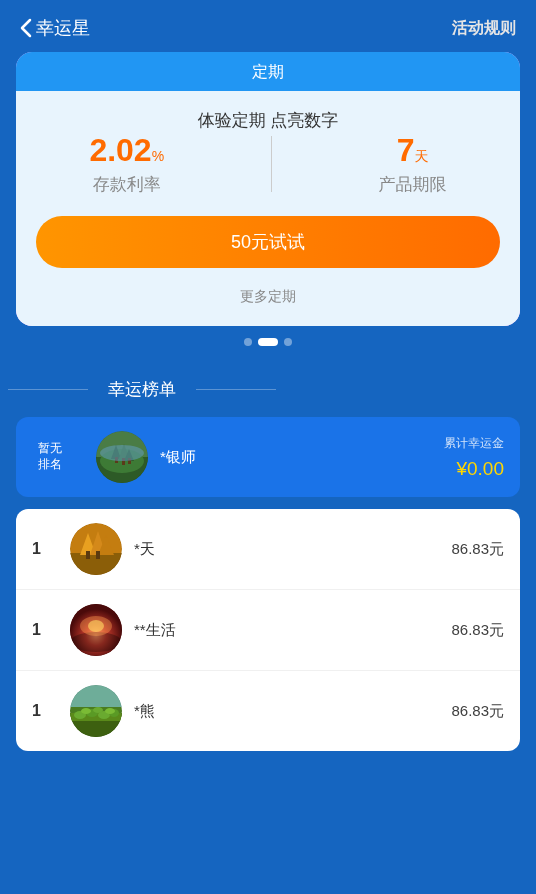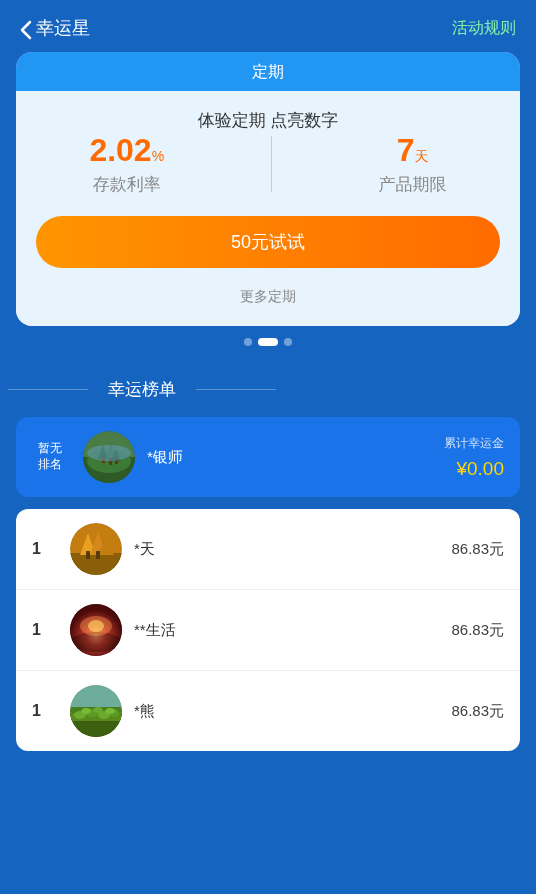--- a/index.html
+++ b/index.html
@@ -15,32 +15,33 @@
     
     .header {
       display: flex;
       align-items: center;
       justify-content: space-between;
       padding: 16px 20px 12px;
       background: #1565c0;
     }
     .header-back {
       display: flex;
-      align-items: flex-end;
+      align-items: center;
       color: white;
       font-size: 18px;
       cursor: pointer;
     }
     .header-back svg {
       margin-right: 4px;
     }
     .header-rule {
-      color: #86efac;
+      color: #e5e5e5;
       font-size: 16px;
       cursor: pointer;
+      font-weight: bold;
     }
 
     
     .product-card {
       background: #f0abfc;
       border-radius: 16px;
       margin: 0 16px 0;
       overflow: hidden;
       position: relative;
     }
@@ -163,21 +164,21 @@
       padding: 14px 16px;
       display: flex;
       align-items: center;
     }
     .rank-placeholder {
       color: white;
       font-size: 12px;
       text-align: center;
       line-height: 1.3;
       min-width: 36px;
-      margin-right: 15px;
+      margin-right: 28px;
     }
     .avatar {
       width: 52px;
       height: 52px;
       border-radius: 50%;
       overflow: hidden;
       margin-right: 12px;
       flex-shrink: 0;
     }
     .user-name {

